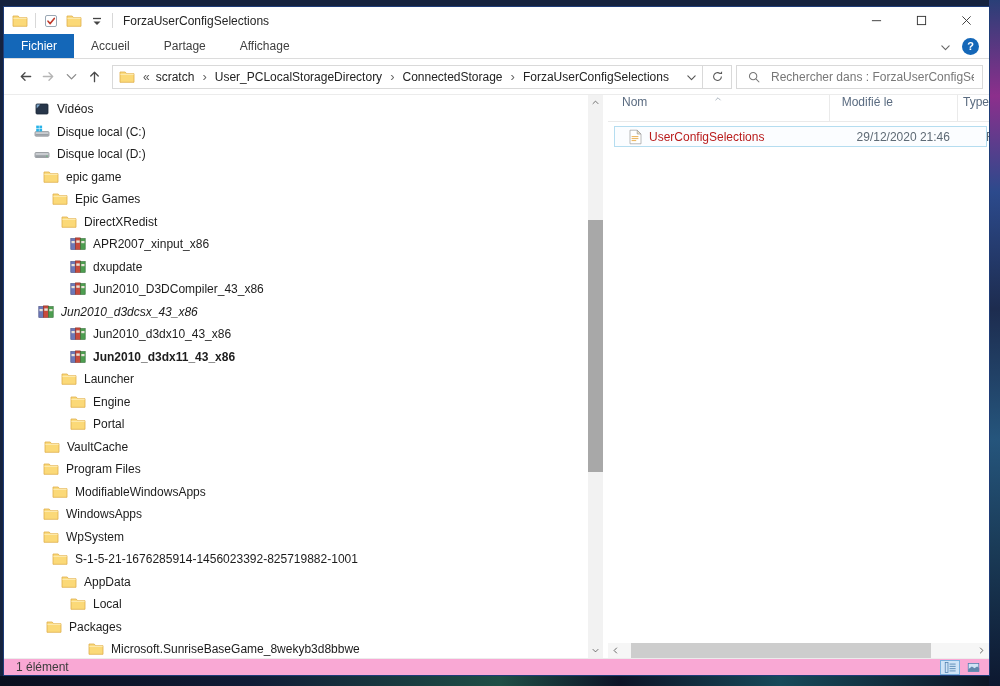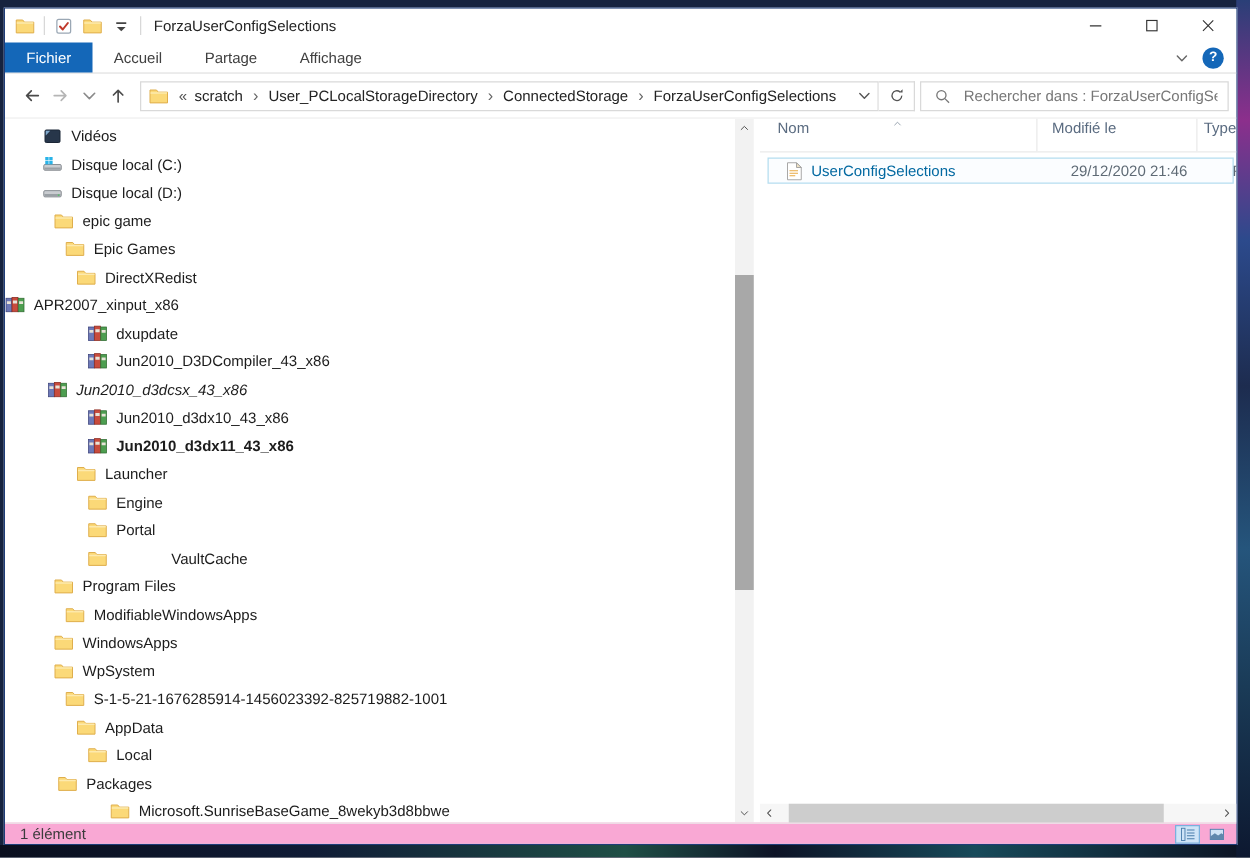--- a/index.html
+++ b/index.html
@@ -72,21 +72,21 @@
   .hcol0{width:247px;padding-left:14px;}
   .hcol1{width:143px;padding-left:12px;border-left:1px solid #eaeaea;}
   .hcol2{flex:1;padding-left:5px;border-left:1px solid #eaeaea;}
   .sortcaret{position:absolute;top:0px;left:50%;transform:translateX(-50%);width:10px;height:8px;color:#8a97a5;}
   .sortcaret svg{display:block;width:100%;height:100%;}
 
   .filelist{flex:1;overflow:hidden;padding-top:4px;}
   .frow{height:21px;display:flex;align-items:center;margin:0 2px 0 6px;font-size:12px;box-sizing:border-box;}
   .frow.selected{border:1px solid #b5ddf0;background:#fbfdff;}
   .fc{display:flex;align-items:center;box-sizing:border-box;min-width:0;}
-  .fc0{width:241px;padding-left:12px;color:#0369a1;}
+  .fc0{width:241px;padding-left:12px;color:#b91c1c;}
   .fc0 .icon16{margin-right:6px;}
   .fc1{width:143px;padding-left:12px;color:#5e6a75;}
   .fc2{flex:1;padding-left:5px;color:#5e6a75;}
 
   .hscroll{height:15px;flex:0 0 auto;display:flex;align-items:stretch;background:#f6f6f6;}
   .hscroll .sarrow{width:15px;height:15px;}
   .htrack{flex:1;position:relative;}
   .hthumb{position:absolute;top:0;bottom:0;left:8px;width:300px;background:#cdcdcd;}
 
   
@@ -285,21 +285,21 @@
           </div>
           <div class="tree-row" style="padding-left: 57px;">
             <span class="icon16">
               <svg viewBox="0 0 16 16">
                 <path d="M1 3h5.2l1.4 1.7H15v8.6H1z" fill="#fbd978" stroke="#dfae4c" stroke-width=".8" stroke-linejoin="round"></path>
                 <path d="M1.4 5.4h13.2" stroke="#fdeaae" stroke-width="1.1"></path>
               </svg>
             </span>
             <span>DirectXRedist</span>
           </div>
-          <div class="tree-row" style="">
+          <div class="tree-row" style="padding-left: 66px;">
             <span class="icon16">
               <svg viewBox="0 0 16 16">
                 <rect x="0.8" y="2.6" width="4.6" height="10.8" fill="#6d79b8" stroke="#3c447c" stroke-width=".6"></rect>
                 <rect x="5.6" y="1.9" width="4.8" height="11.5" fill="#c84b3c" stroke="#8a2a20" stroke-width=".6"></rect>
                 <rect x="10.6" y="2.6" width="4.6" height="10.8" fill="#4d9e50" stroke="#2f6b31" stroke-width=".6"></rect>
                 <rect x="1.5" y="5" width="3.2" height="2.2" fill="#e8e3d8"></rect>
                 <rect x="6.3" y="4.4" width="3.4" height="2.4" fill="#e8e3d8"></rect>
                 <rect x="11.3" y="5" width="3.2" height="2.2" fill="#e8e3d8"></rect>
               </svg>
             </span>
@@ -390,21 +390,21 @@
           </div>
           <div class="tree-row" style="padding-left: 66px;">
             <span class="icon16">
               <svg viewBox="0 0 16 16">
                 <path d="M1 3h5.2l1.4 1.7H15v8.6H1z" fill="#fbd978" stroke="#dfae4c" stroke-width=".8" stroke-linejoin="round"></path>
                 <path d="M1.4 5.4h13.2" stroke="#fdeaae" stroke-width="1.1"></path>
               </svg>
             </span>
             <span>Portal</span>
           </div>
-          <div class="tree-row" style="padding-left: 66px; gap: 44px;">
+          <div class="tree-row" style="padding-left: 40px;">
             <span class="icon16">
               <svg viewBox="0 0 16 16">
                 <path d="M1 3h5.2l1.4 1.7H15v8.6H1z" fill="#fbd978" stroke="#dfae4c" stroke-width=".8" stroke-linejoin="round"></path>
                 <path d="M1.4 5.4h13.2" stroke="#fdeaae" stroke-width="1.1"></path>
               </svg>
             </span>
             <span>VaultCache</span>
           </div>
           <div class="tree-row" style="padding-left: 39px;">
             <span class="icon16">

